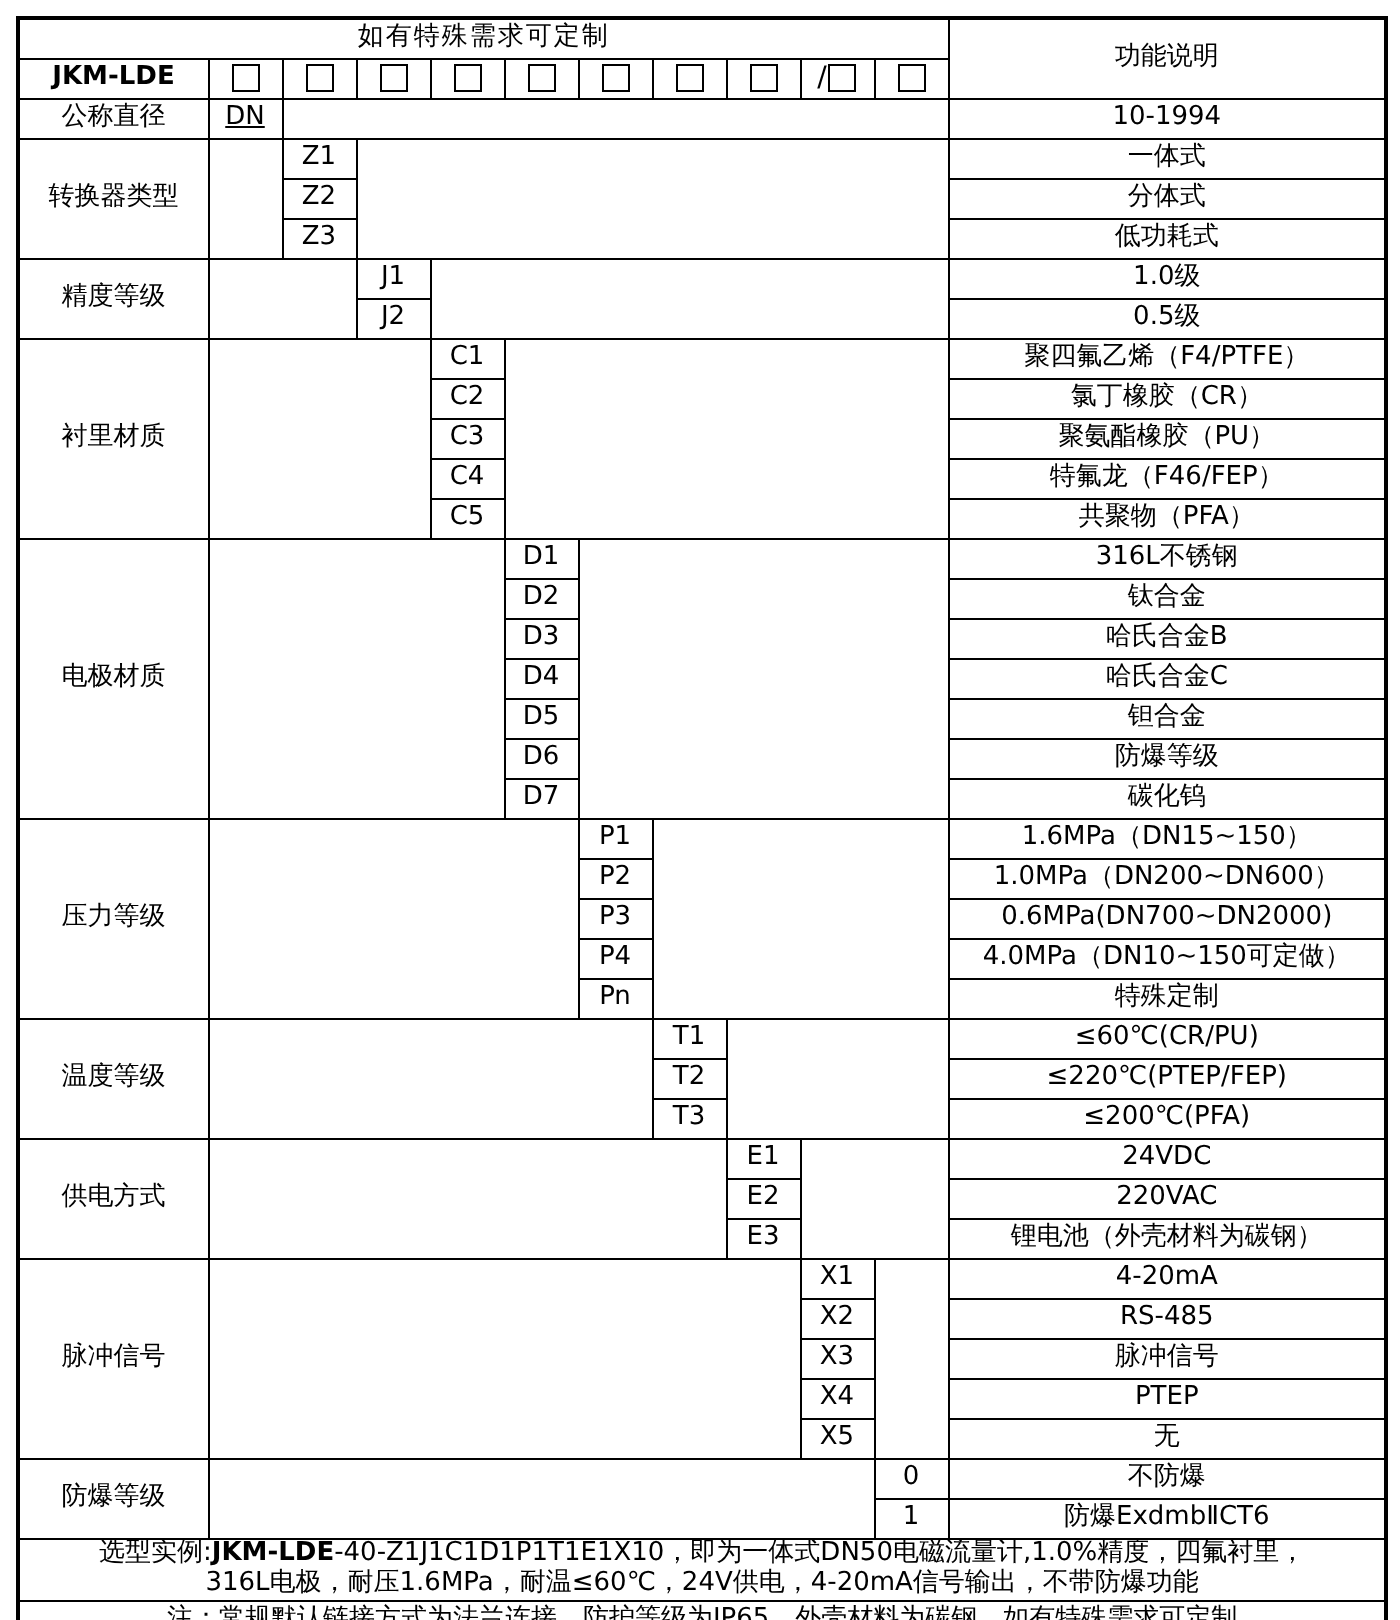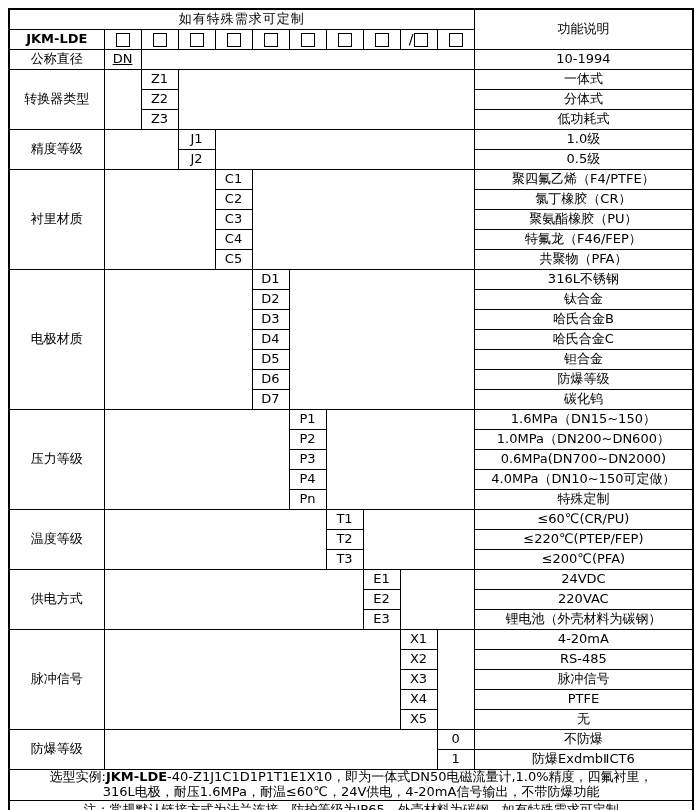--- a/index.html
+++ b/index.html
@@ -245,21 +245,21 @@
   <tr>
     <td class="code">X2</td>
     <td class="desc">RS-485</td>
   </tr>
   <tr>
     <td class="code">X3</td>
     <td class="desc">脉冲信号</td>
   </tr>
   <tr>
     <td class="code">X4</td>
-    <td class="desc">PTFE</td>
+    <td class="desc">PTEP</td>
   </tr>
   <tr>
     <td class="code">X5</td>
     <td class="desc">无</td>
   </tr>
 
   <tr>
     <td rowspan="2" class="cat">防爆等级</td>
     <td colspan="9" rowspan="2"></td>
     <td class="code">0</td>

